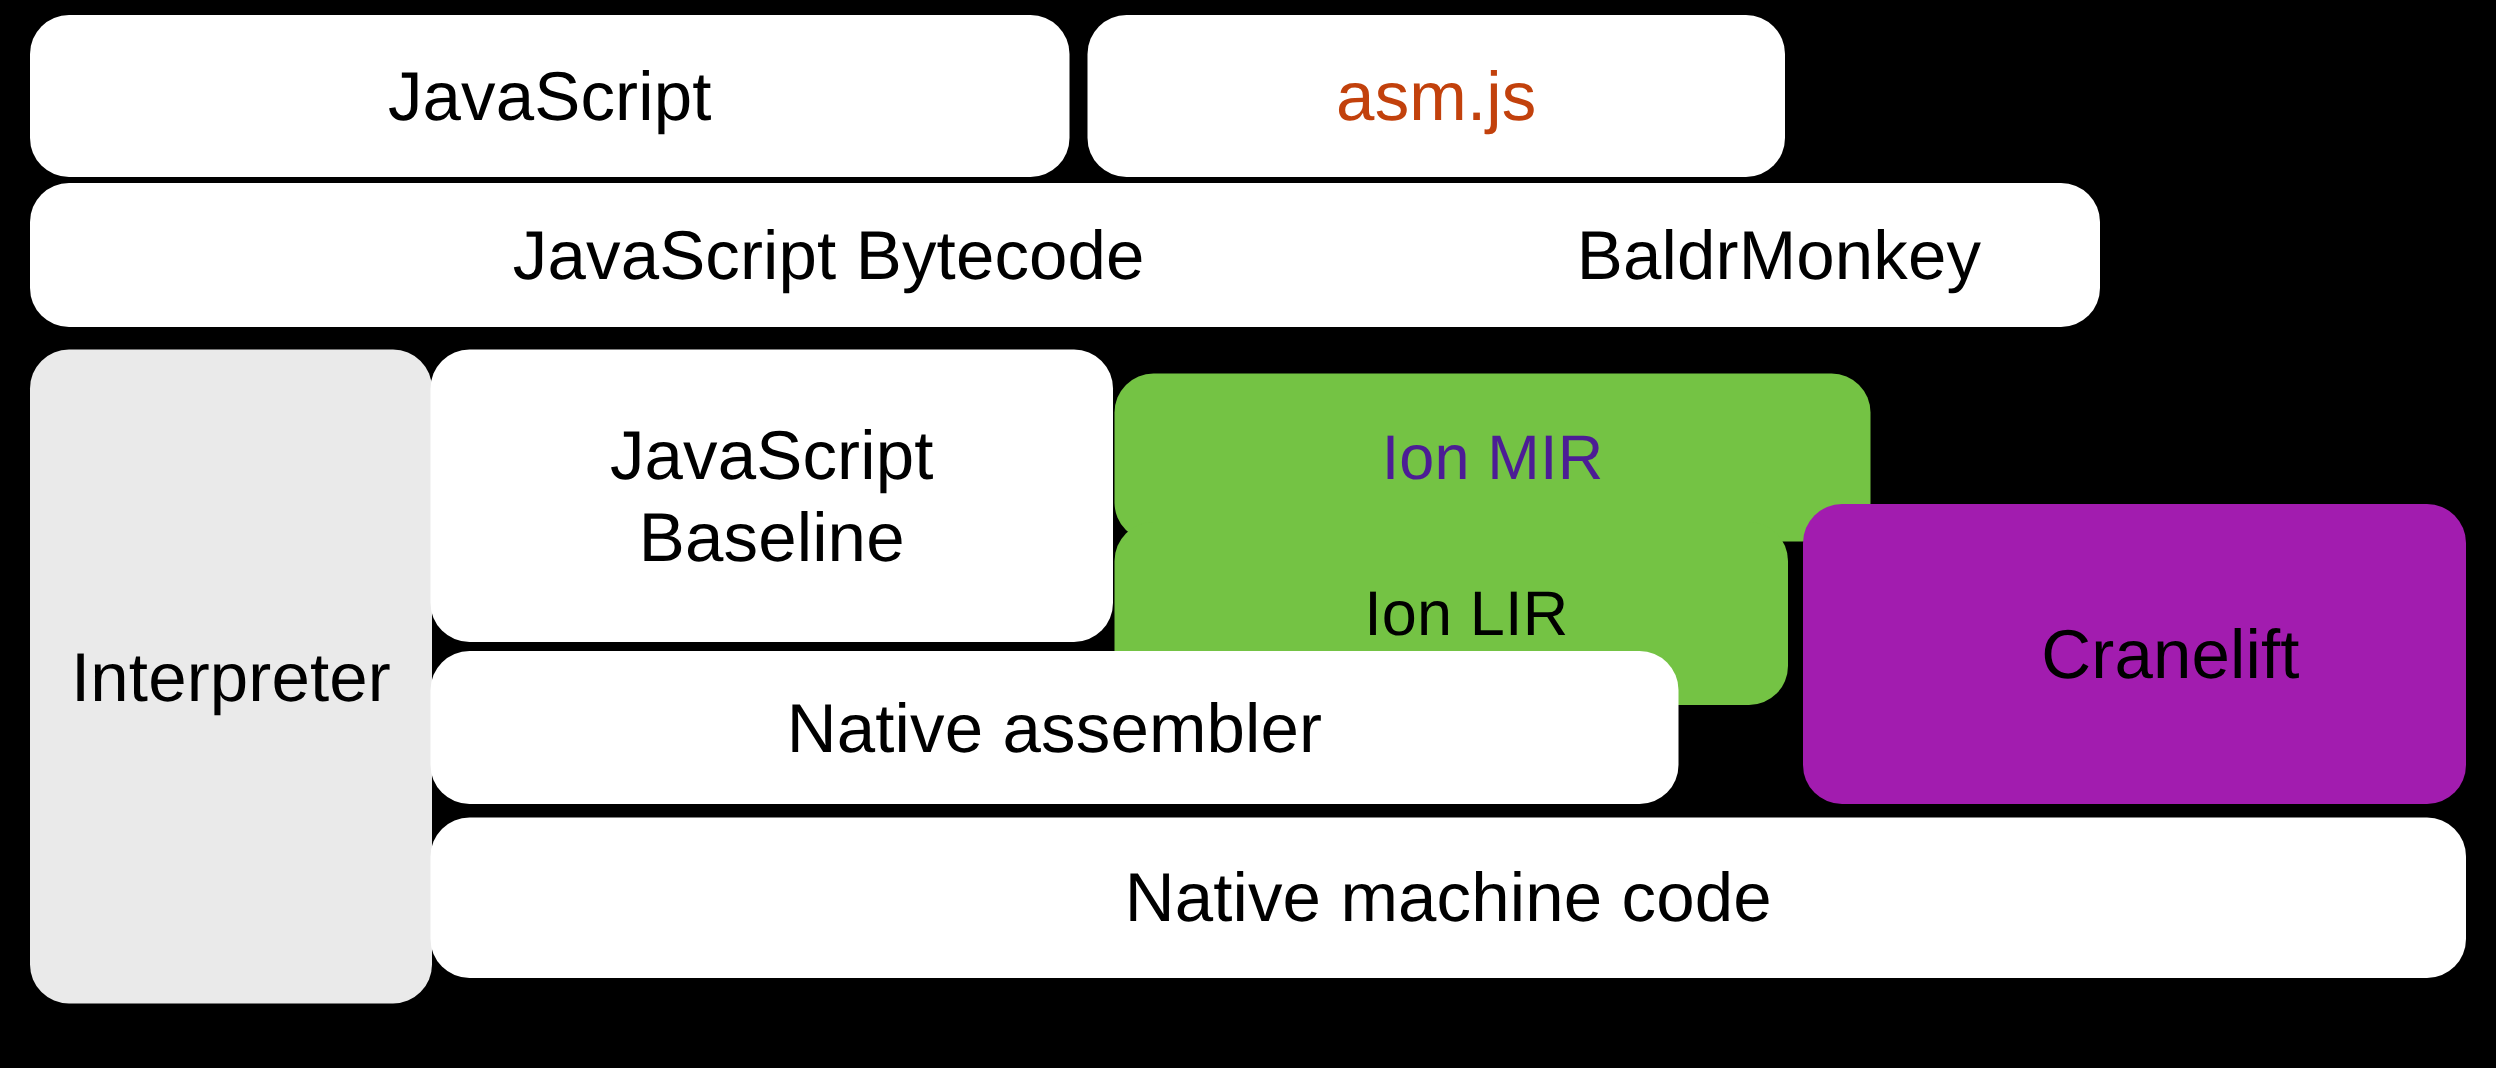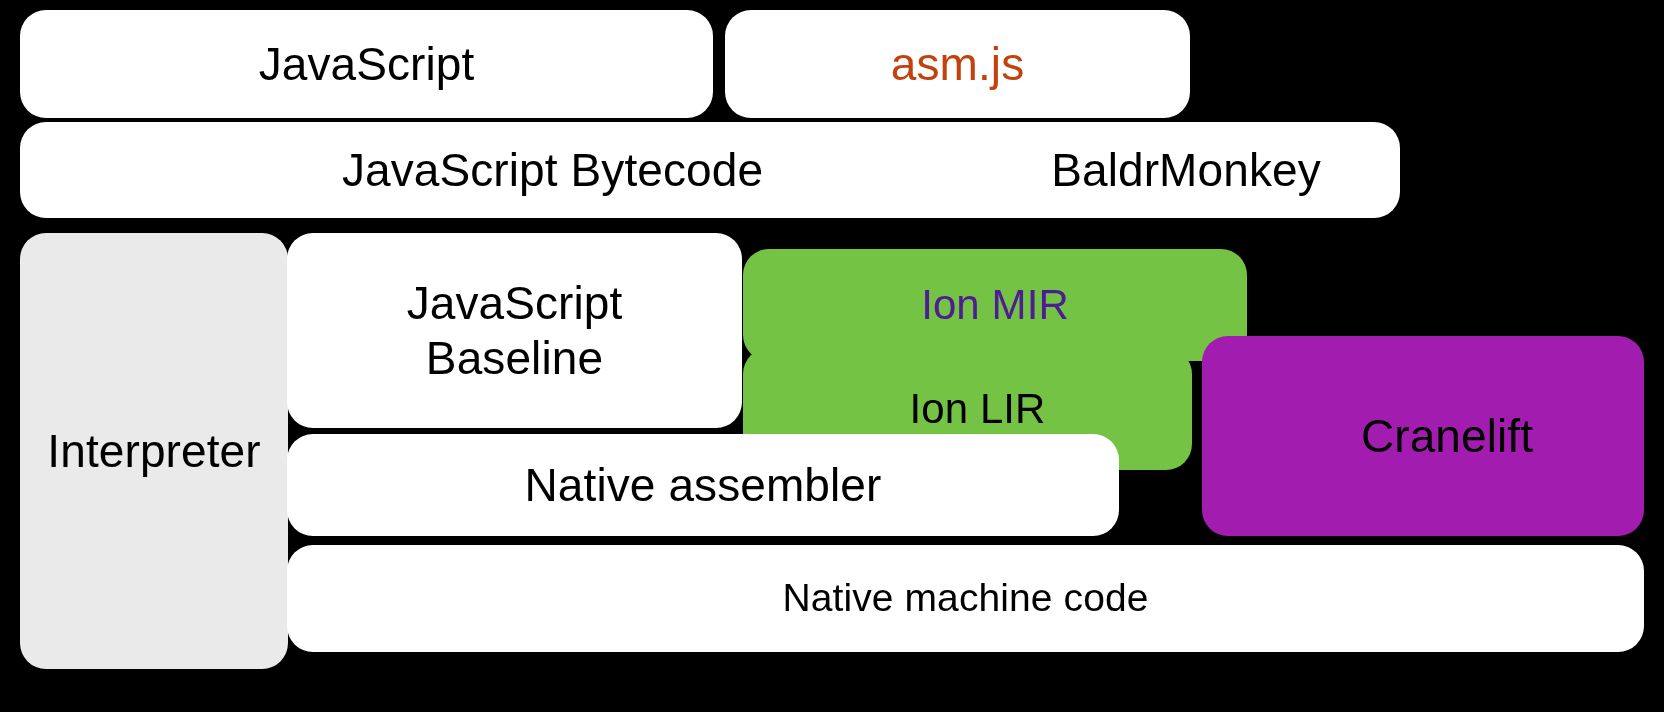--- a/index.html
+++ b/index.html
@@ -43,14 +43,14 @@
     <div class="node fill-white" style="left: 725px; top: 10px; width: 465px; height: 108px; border-radius: 26px; font-size: 46px; color: #c2410c;"><span class="label">asm.js</span></div>
     <div class="node fill-white" style="left: 20px; top: 122px; width: 1065px; height: 96px; border-radius: 26px; font-size: 46px; color: rgb(0, 0, 0);"><span class="label">JavaScript Bytecode</span></div>
     <div class="node fill-white" style="left: 972px; top: 122px; width: 428px; height: 96px; border-radius: 26px; font-size: 46px; color: rgb(0, 0, 0);"><span class="label">BaldrMonkey</span></div>
     <div class="node fill-grey" style="left: 20px; top: 233px; width: 268px; height: 436px; border-radius: 26px; font-size: 46px; color: rgb(0, 0, 0);"><span class="label">Interpreter</span></div>
     <div class="node fill-white" style="left: 287px; top: 233px; width: 455px; height: 195px; border-radius: 26px; font-size: 46px; color: rgb(0, 0, 0);"><span class="label">JavaScript
 Baseline</span></div>
     <div class="node fill-green" style="left: 743px; top: 233px; width: 504px; height: 112px; border-radius: 26px; font-size: 42px; color: #4c1d95; margin-top: 16px;"><span class="label">Ion MIR</span></div>
     <div class="node fill-green" style="left: 743px; top: 348px; width: 449px; height: 122px; border-radius: 26px; font-size: 42px; color: rgb(0, 0, 0); padding-left: 20px;"><span class="label">Ion LIR</span></div>
     <div class="node fill-pink" style="left: 1202px; top: 336px; width: 442px; height: 200px; border-radius: 26px; font-size: 46px; color: rgb(0, 0, 0);"><span class="label">Cranelift</span></div>
     <div class="node fill-white" style="left: 287px; top: 434px; width: 832px; height: 102px; border-radius: 26px; font-size: 46px; color: rgb(0, 0, 0);"><span class="label">Native assembler</span></div>
-    <div class="node fill-white" style="left: 287px; top: 545px; width: 1357px; height: 107px; border-radius: 26px; font-size: 39px; color: rgb(0, 0, 0);"><span class="label">Native machine code</span></div>
+    <div class="node fill-white" style="left: 287px; top: 545px; width: 1357px; height: 107px; border-radius: 26px; font-size: 46px; color: rgb(0, 0, 0);"><span class="label">Native machine code</span></div>
   </div>
 
 </body></html>

